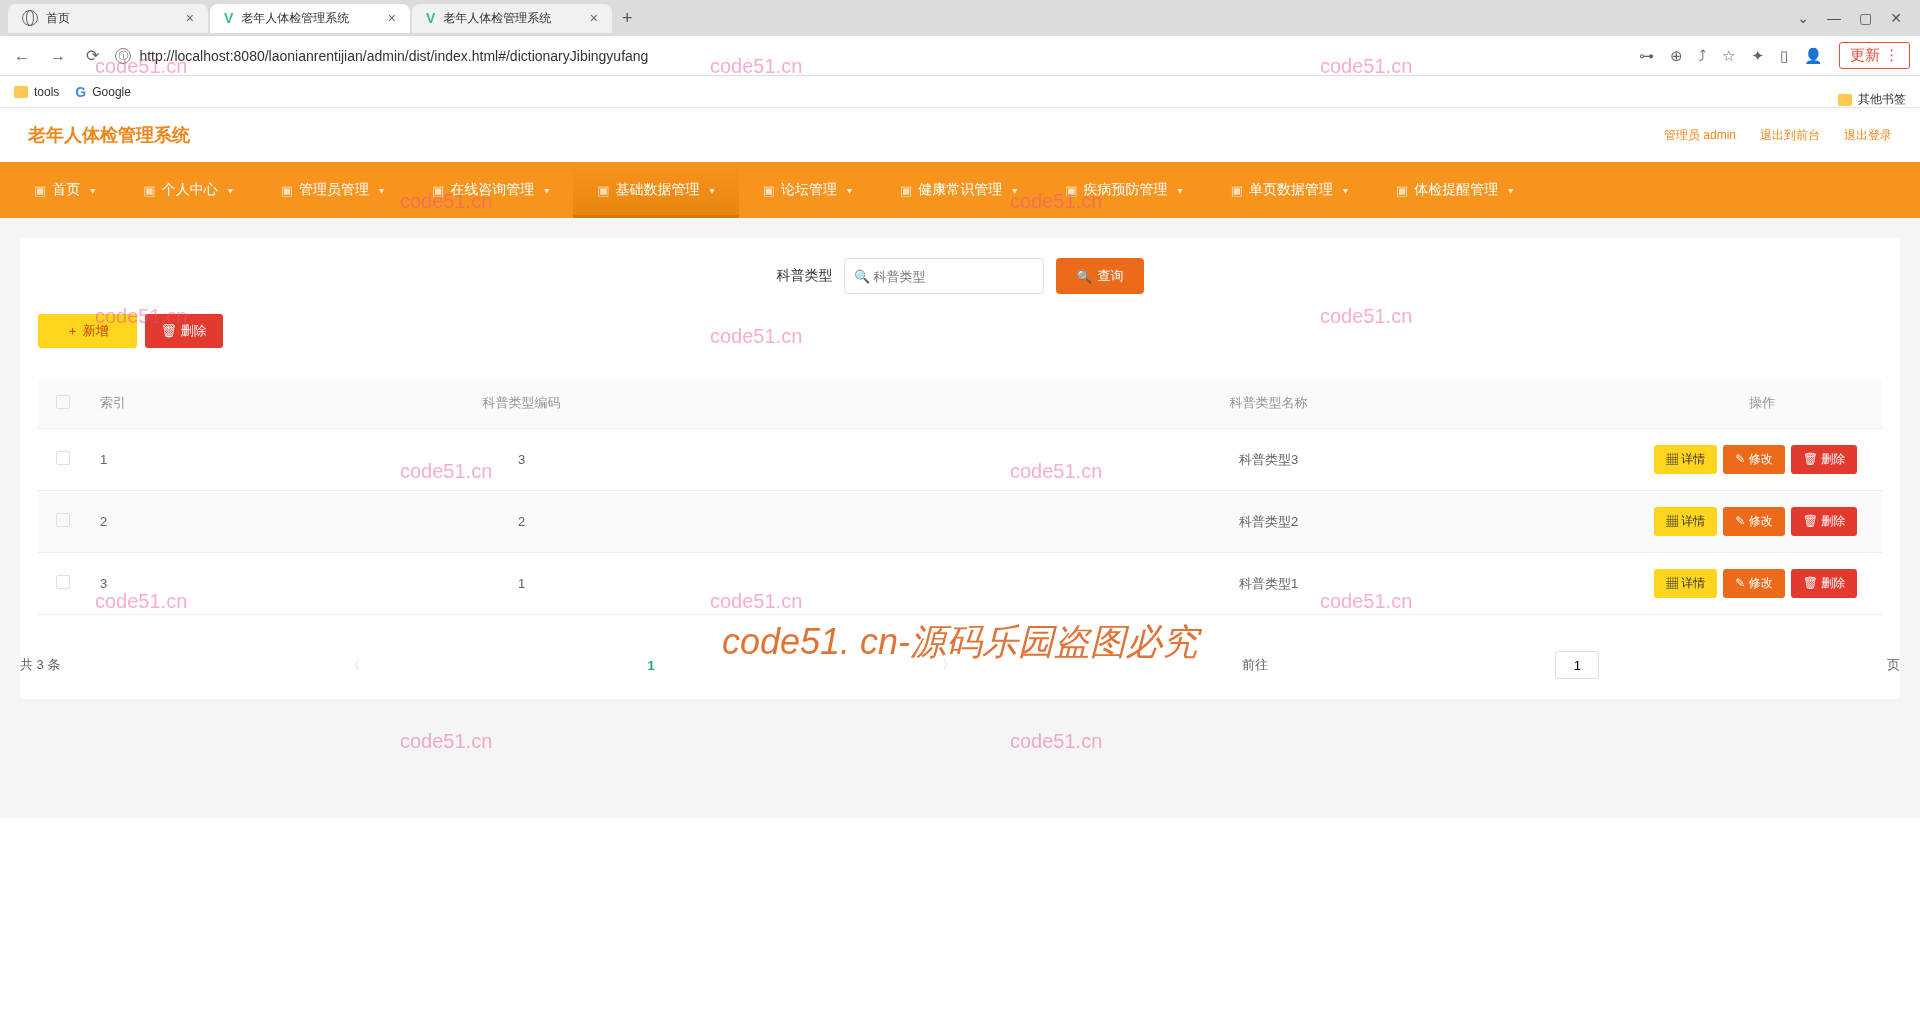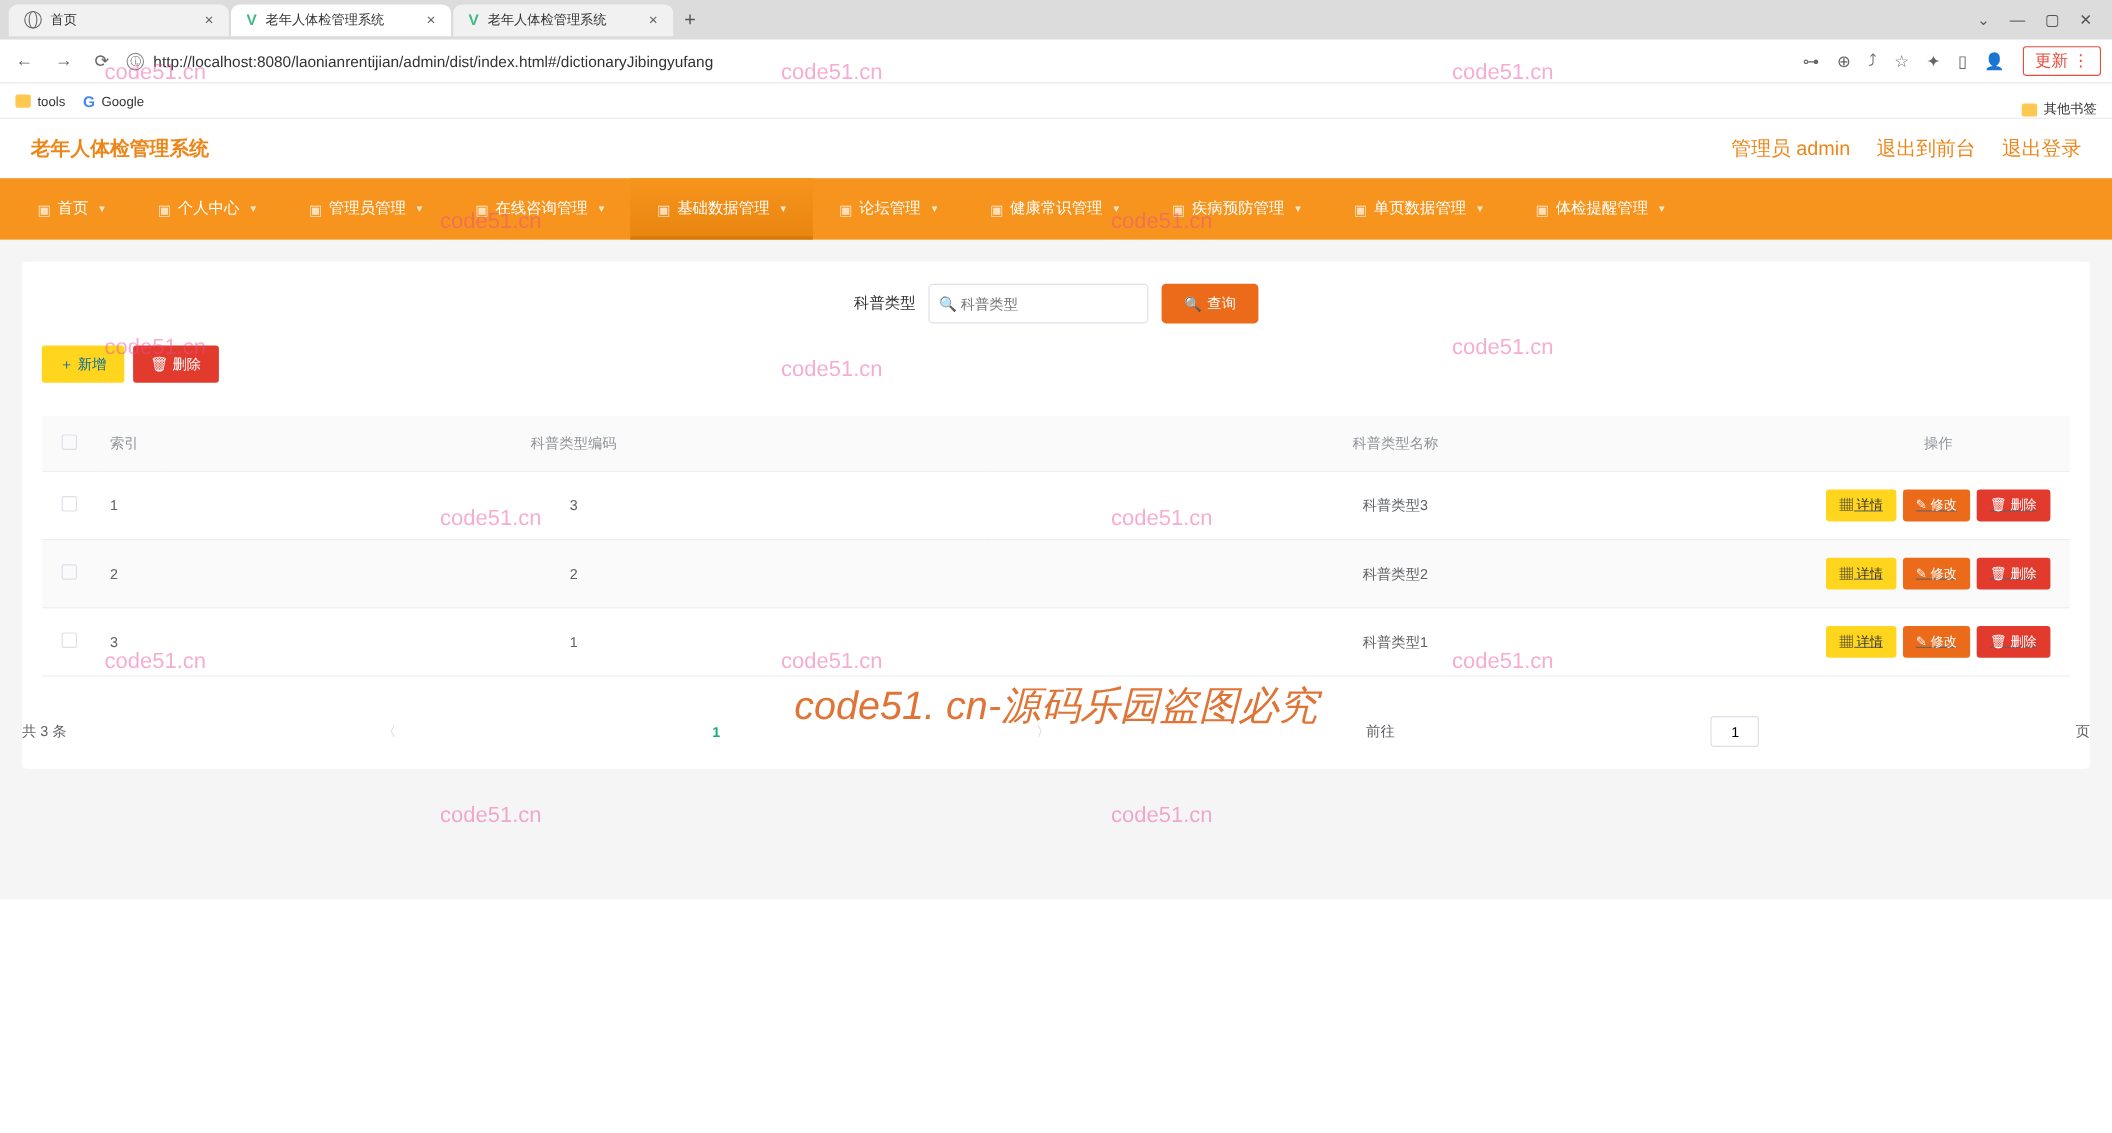--- a/index.html
+++ b/index.html
@@ -29,21 +29,21 @@
 .bookmarks { display: flex; align-items: center; height: 32px; padding: 0 14px; gap: 16px; background: #fff; border-bottom: 1px solid #e8e8e8; font-size: 12px; }
 .bm-item { display: flex; align-items: center; gap: 6px; cursor: pointer; }
 .bm-folder { width: 14px; height: 12px; background: #ffc850; border-radius: 2px; display: inline-block; }
 .bm-google { font-weight: bold; font-size: 14px; }
 .bm-g1 { color: #4285f4; }
 .bm-other { margin-left: auto; display: flex; align-items: center; gap: 6px; margin-top: 16px; }
 
 
 .app-header { display: flex; align-items: center; height: 54px; padding: 0 28px; background: #fff; }
 .app-title { color: #ed8619; font-size: 18px; font-weight: bold; }
-.header-right { margin-left: auto; display: flex; gap: 24px; color: #ed8619; font-size: 18px; }
+.header-right { margin-left: auto; display: flex; gap: 24px; color: #ed8619; font-size: 12px; }
 .header-right span { cursor: pointer; }
 
 
 .nav-menu { display: flex; background: #f7941d; height: 56px; align-items: stretch; padding: 0 10px; }
 .nav-item { display: flex; align-items: center; gap: 6px; padding: 0 24px; color: #fff; font-size: 14px; cursor: pointer; position: relative; }
 .nav-item.active { background: linear-gradient(to bottom, #f7941d, #e8850e); }
 .nav-item.active::after { content: ''; position: absolute; bottom: 0; left: 0; right: 0; height: 3px; background: #d97706; }
 .nav-icon { opacity: 0.7; font-size: 13px; }
 .nav-chevron { font-size: 10px; margin-left: 4px; opacity: 0.8; }
 
@@ -56,35 +56,35 @@
 
 .search-row { display: flex; justify-content: center; align-items: center; gap: 12px; padding: 20px 0; }
 .search-label { font-size: 14px; }
 .search-input { width: 200px; height: 36px; border: 1px solid #dcdfe6; border-radius: 4px; padding: 0 30px 0 12px; font-size: 13px; }
 .search-wrap { position: relative; }
 .search-wrap .icon-search { position: absolute; left: 10px; top: 50%; transform: translateY(-50%); color: #bbb; font-size: 13px; }
 .search-input { padding-left: 28px; }
 .search-btn { background: #ec6b1a; color: #fff; border: none; height: 36px; padding: 0 20px; border-radius: 4px; font-size: 13px; cursor: pointer; display: flex; align-items: center; gap: 5px; }
 
 .action-row { display: flex; gap: 8px; padding: 0 0 14px 18px; }
-.btn-add { background: #ffd51e; color: #0369a1; border: none; height: 34px; padding: 0 16px; border-radius: 3px; font-size: 13px; cursor: pointer; }
+.btn-add { background: #ffd51e; color: #c2410c; border: none; height: 34px; padding: 0 28px; border-radius: 3px; font-size: 13px; cursor: pointer; }
 .btn-del-top { background: #e23b2e; color: #fff; border: none; height: 34px; padding: 0 16px; border-radius: 3px; font-size: 13px; cursor: pointer; }
 
 
 .data-table { width: calc(100% - 36px); margin: 16px 18px; border-collapse: collapse; }
 .data-table th, .data-table td { padding: 16px 12px; text-align: center; font-size: 13px; color: #606266; border-bottom: 1px solid #ebeef5; }
 .data-table th { background: #fafafa; font-weight: 500; color: #909399; }
 .data-table tr:nth-child(even) td { background: #fafafa; }
 .checkbox { width: 14px; height: 14px; border: 1px solid #dcdfe6; border-radius: 2px; display: inline-block; cursor: pointer; }
 .col-check { width: 50px; }
 .col-index { width: 60px; text-align: left; padding-left: 20px; }
 .data-table td.col-index, .data-table th.col-index { text-align: left; }
 .col-ops { width: 240px; }
 
-.op-btns { display: flex; gap: 6px; justify-content: center; text-decoration: underline; }
+.op-btns { display: flex; gap: 6px; justify-content: flex-start; }
 .btn-detail { background: #ffd51e; color: #333; border: none; padding: 6px 12px; border-radius: 3px; font-size: 12px; cursor: pointer; }
 .btn-edit { background: #ec6b1a; color: #fff; border: none; padding: 6px 12px; border-radius: 3px; font-size: 12px; cursor: pointer; }
 .btn-delete { background: #e23b2e; color: #fff; border: none; padding: 6px 12px; border-radius: 3px; font-size: 12px; cursor: pointer; }
 
 
 .pagination { display: flex; justify-content: space-between; align-items: center; gap: 16px; padding: 20px 0; font-size: 13px; color: #606266; }
 .page-arrow { color: #c0c4cc; cursor: pointer; font-size: 12px; }
 .page-num { color: #1aac7a; font-weight: bold; }
 .page-input { width: 44px; height: 28px; border: 1px solid #dcdfe6; border-radius: 3px; text-align: center; font-size: 13px; }
 

